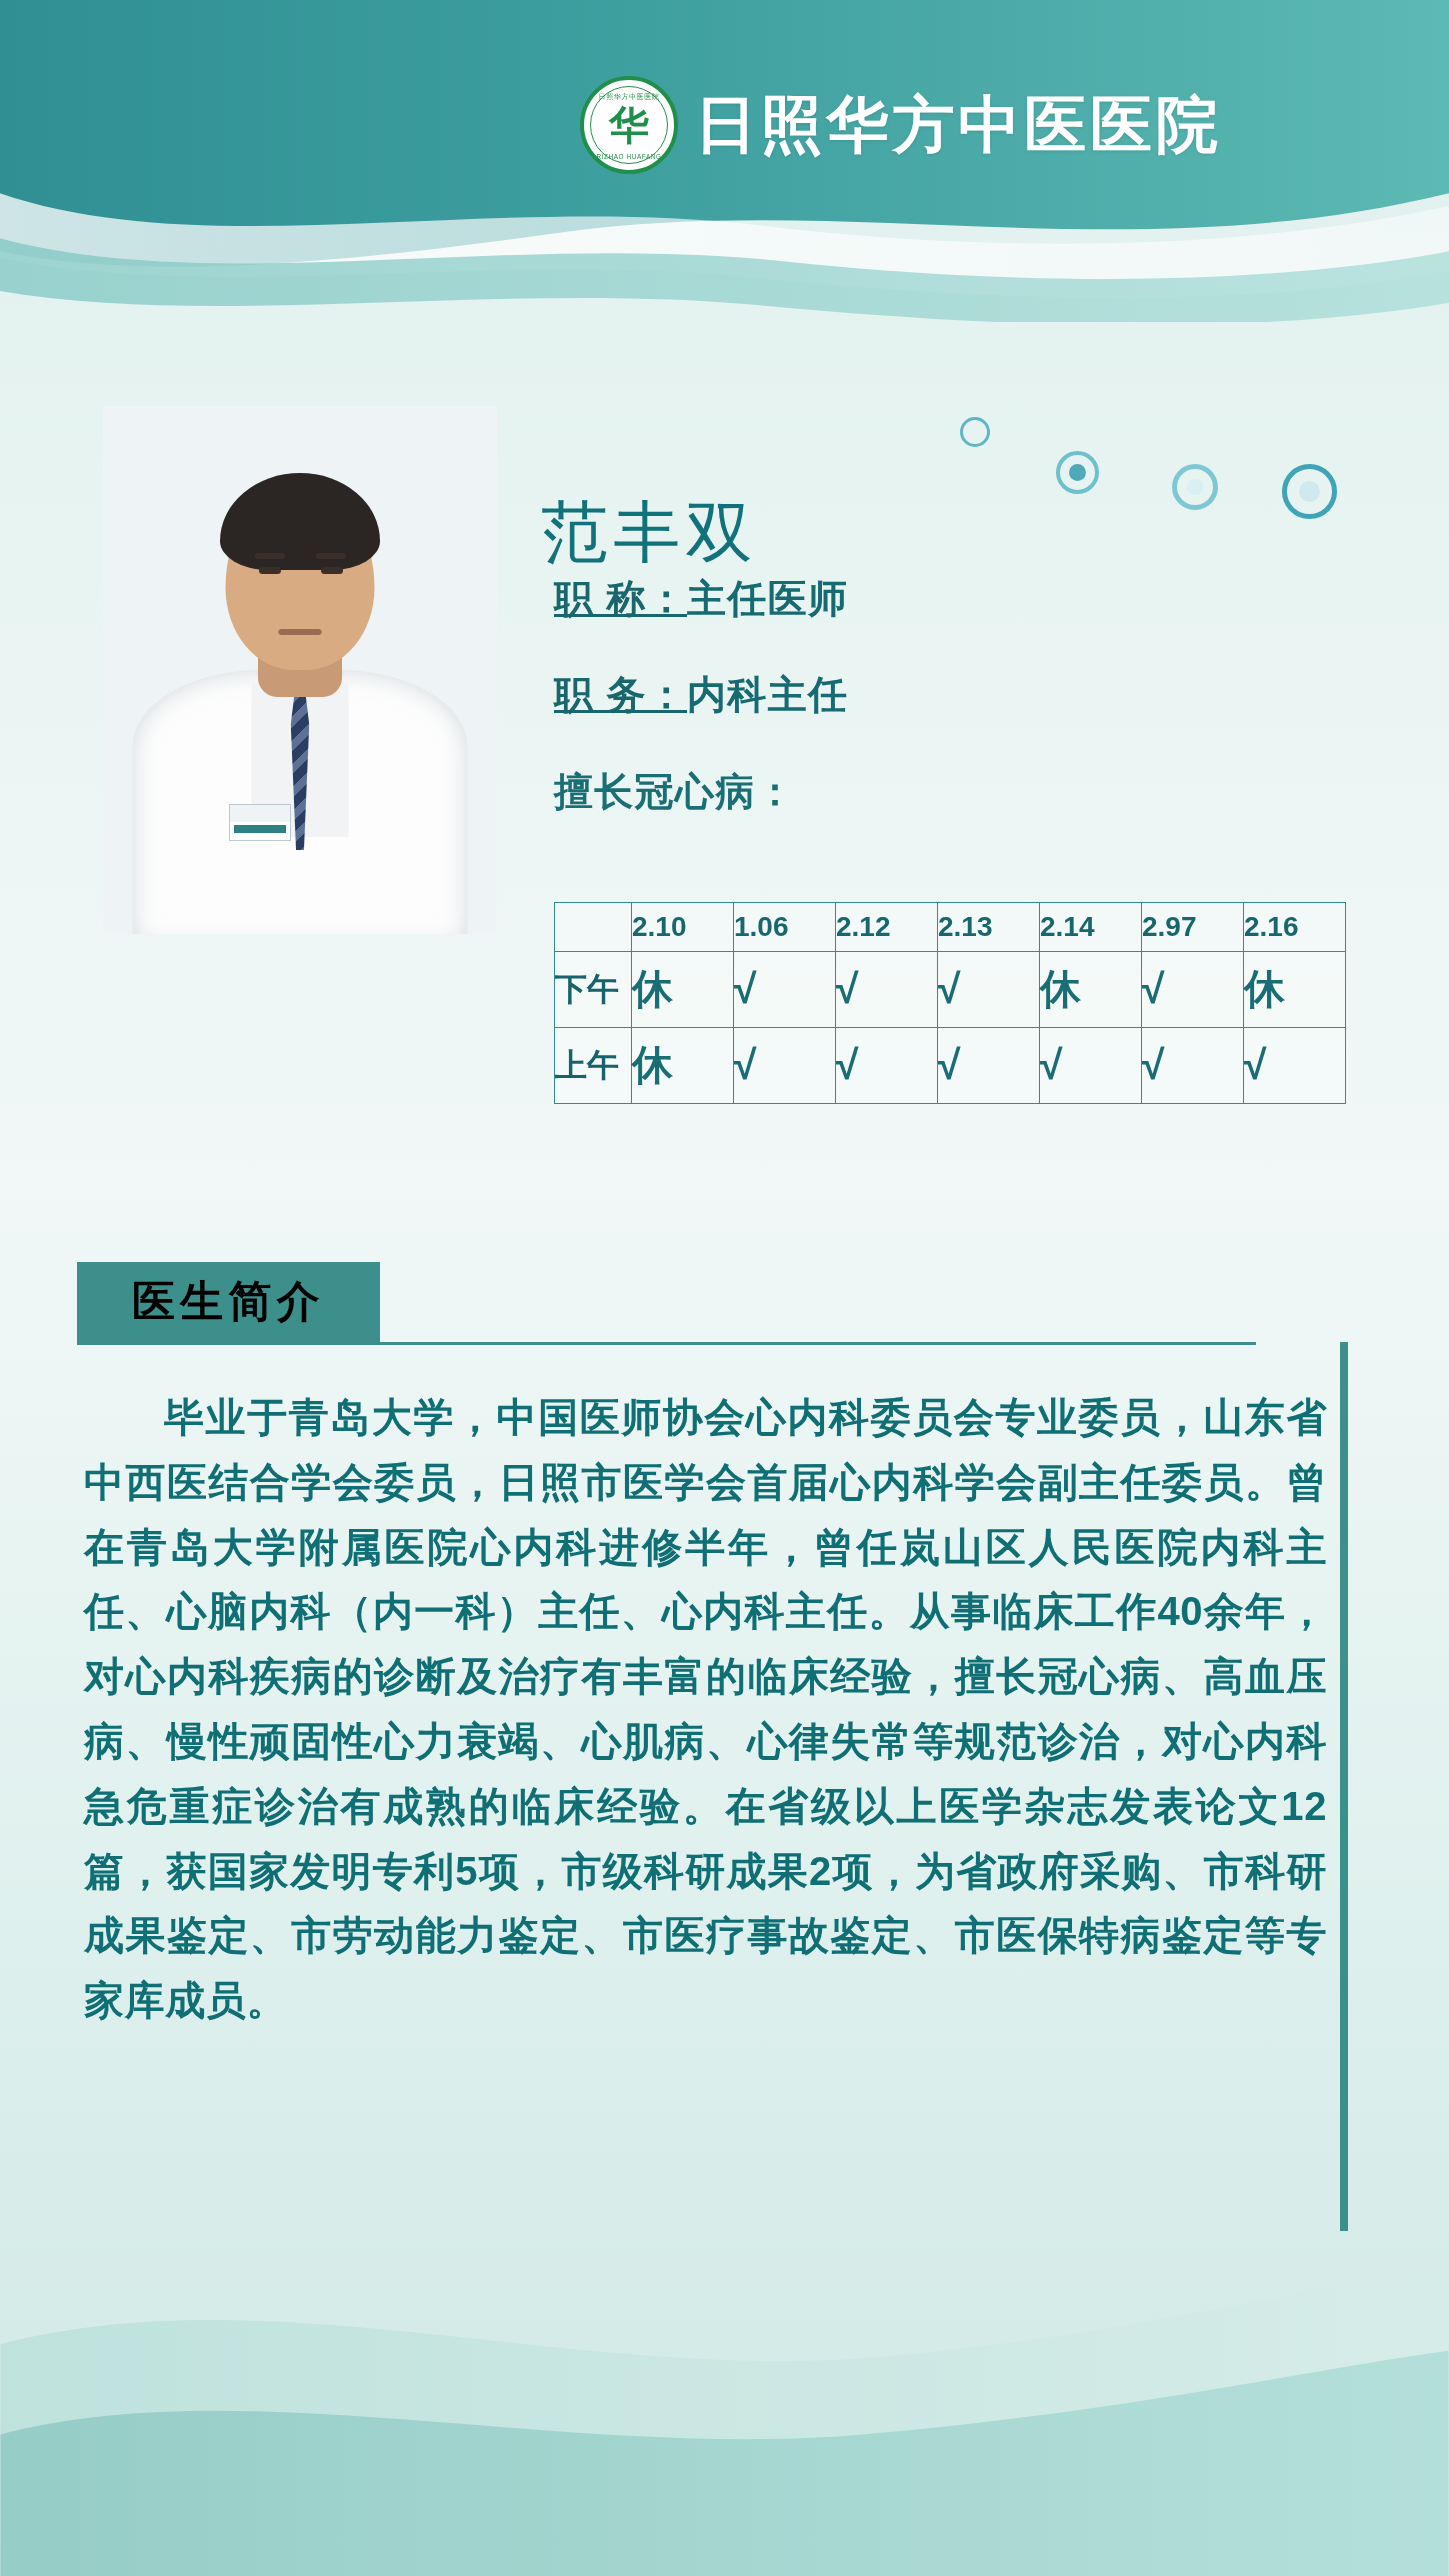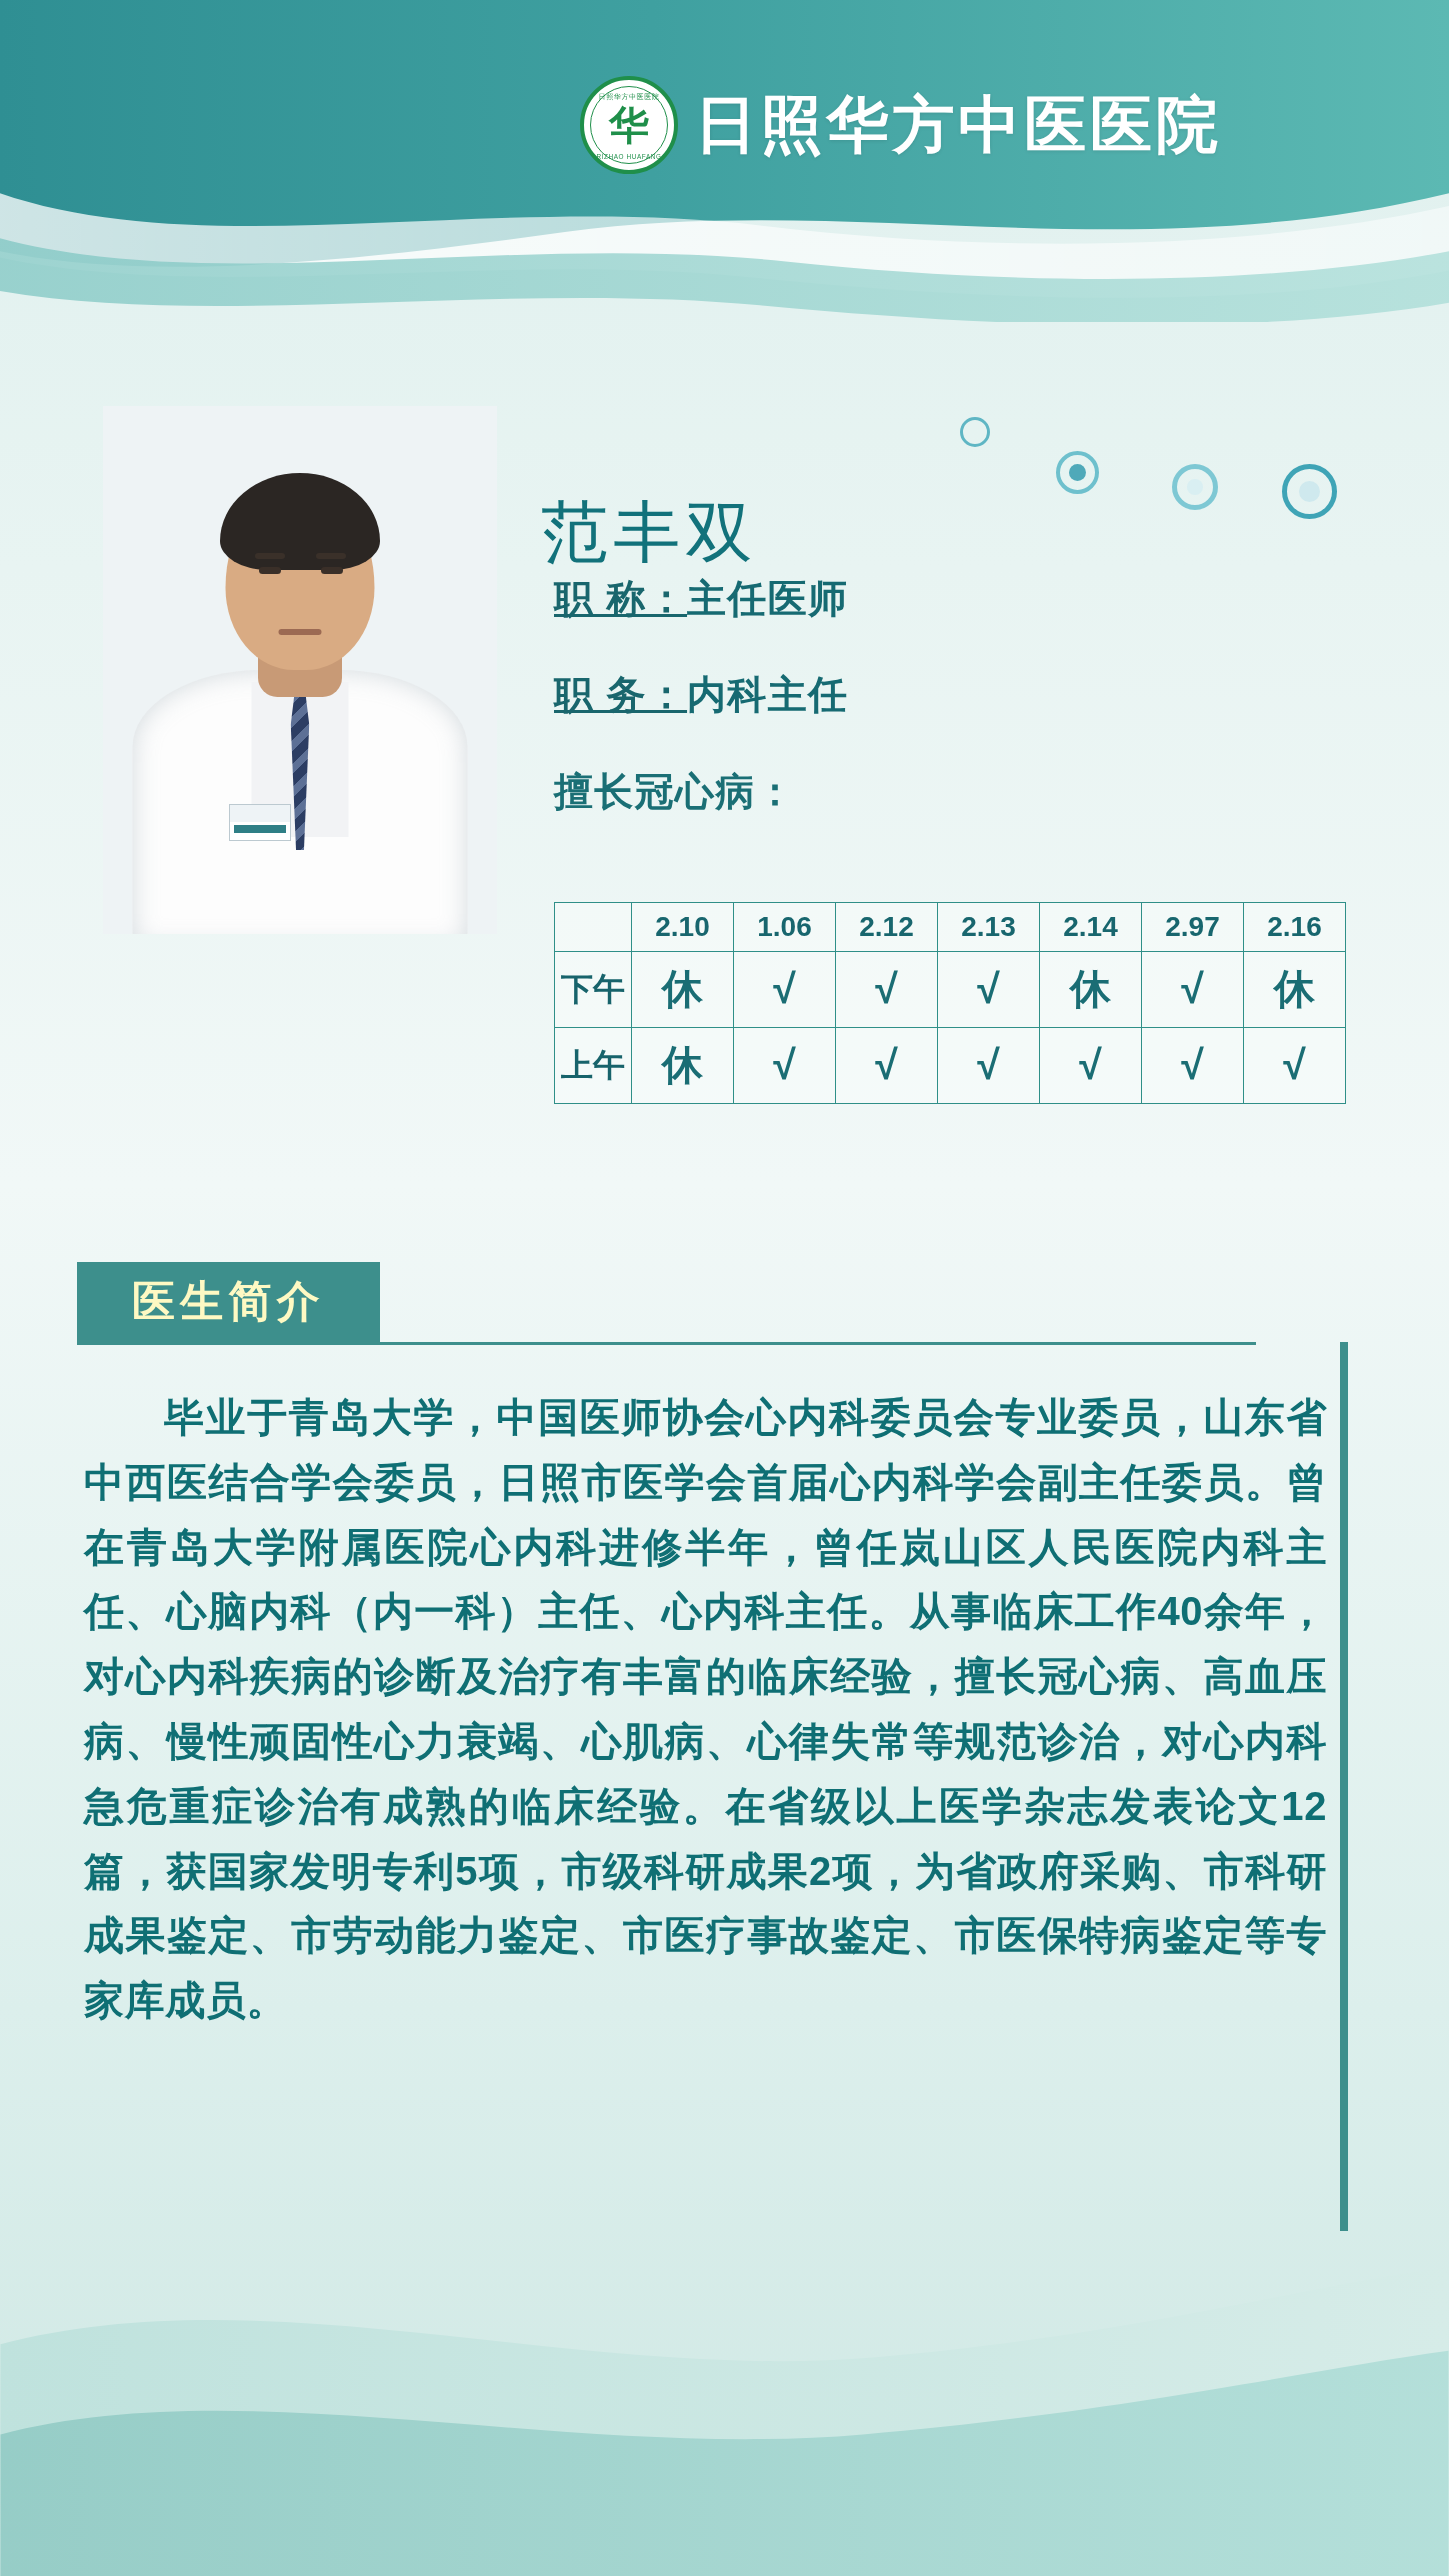--- a/index.html
+++ b/index.html
@@ -242,21 +242,21 @@
   
   .schedule {
     position: absolute;
     left: 554px;
     top: 902px;
     border-collapse: collapse;
     background: rgba(255,255,255,0.35);
   }
   .schedule td, .schedule th {
     border: 1.3px solid #2f8f88;
-    text-align: center;
+    text-align: left;
     vertical-align: middle;
     font-weight: bold;
     color: #17636b;
   }
   .schedule .corner { width: 77px; height: 49px; }
   .schedule .date-h {
     width: 102px;
     height: 49px;
     font-size: 28px;
     font-weight: bold;
@@ -281,21 +281,21 @@
     width: 303px;
     height: 80px;
     background: #3d8f8c;
     display: flex;
     align-items: center;
     justify-content: center;
   }
   .intro-tab span {
     font-size: 43px;
     font-weight: bold;
-    color: #fef9c3;
+    color: #000000;
     letter-spacing: 5.2px;
   }
   .intro-rule {
     position: absolute;
     left: 77px;
     top: 1342px;
     width: 1179px;
     height: 3.2px;
     background: #3d8f8c;
   }

